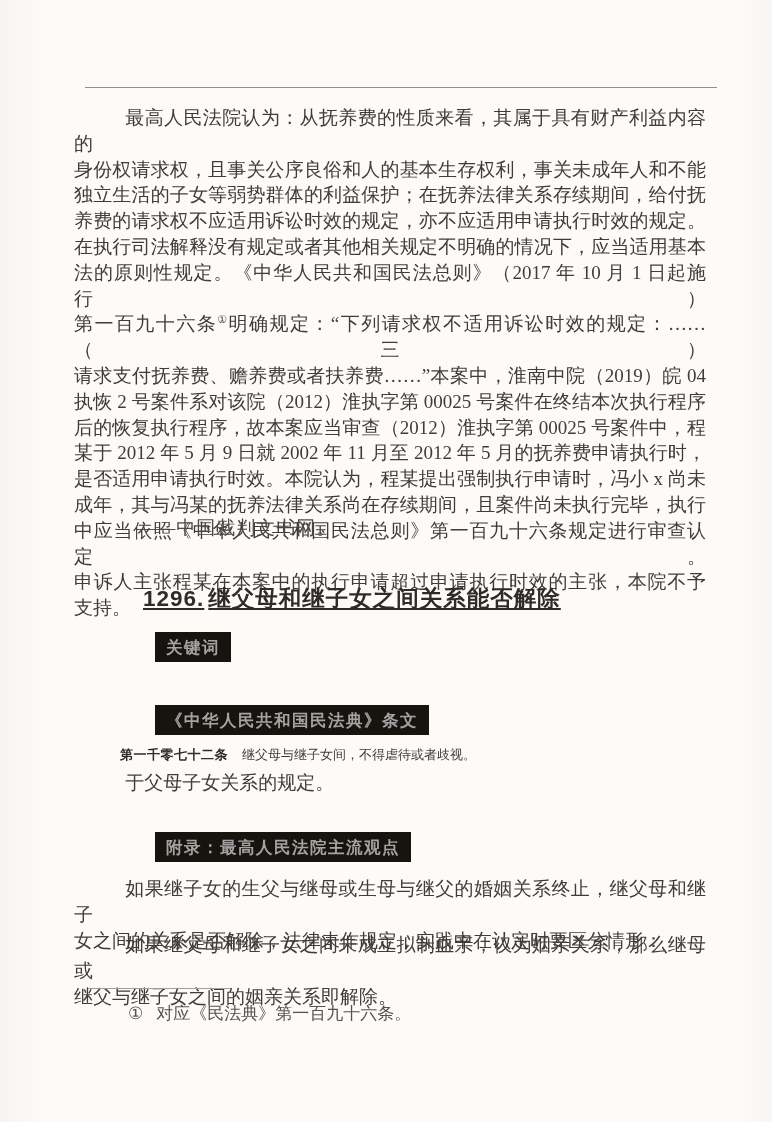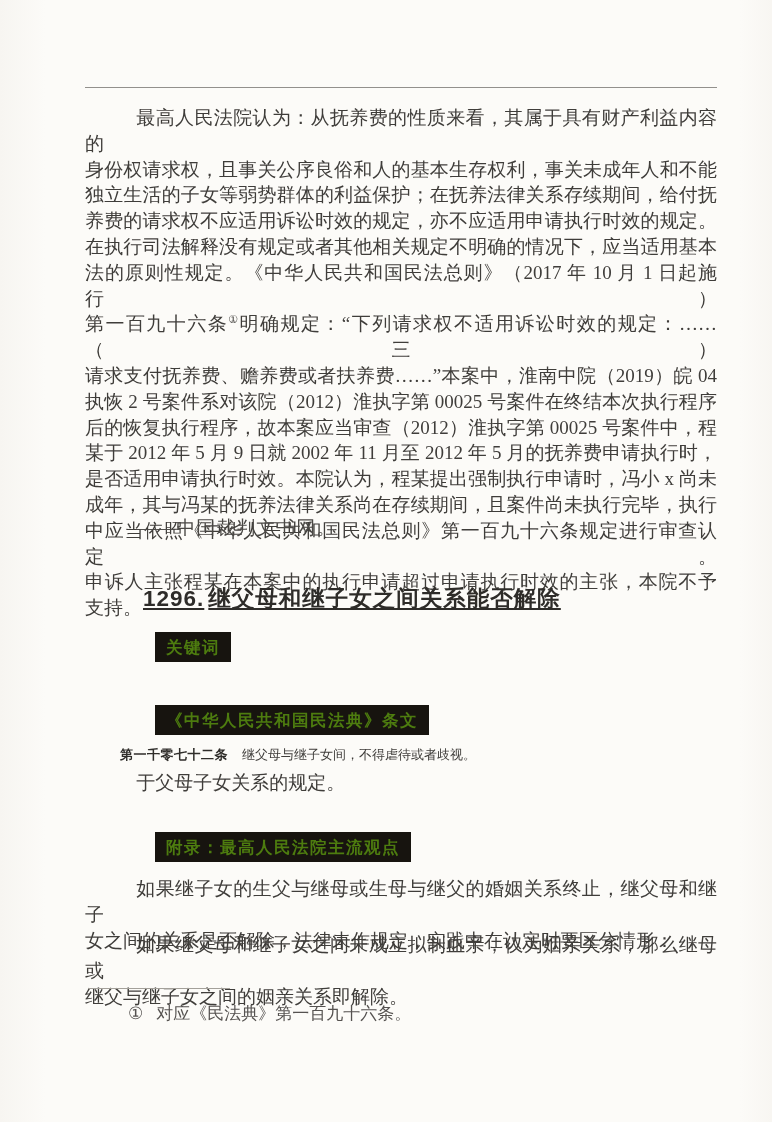--- a/index.html
+++ b/index.html
@@ -27,21 +27,21 @@
   .running-head .chap { margin-right: 18px; }
   .head-rule {
     position: absolute;
     left: 85px; top: 87px; width: 632px; height: 1px;
     background: #92908c;
   }
 
   
   .flow {
     position: absolute;
-    left: 85px; width: 632px;
+    left: 74px; width: 632px;
     font-size: 19px;
     line-height: 25.8px;
   }
   .flow .line {
     text-align: justify;
     text-align-last: justify;
     text-justify: inter-character;
   }
   .flow .line:first-child { text-indent: 2.7em; }
   .flow .line:last-child { text-align-last: auto; }
@@ -69,21 +69,21 @@
     text-decoration: underline;
   }
   .section-heading .sec-no { margin-right: 4px; }
 
   
   .label-box {
     position: absolute;
     left: 155px;
     display: inline-block;
     background: #17140f;
-    color: #4d7c0f;
+    color: #a3a3a3;
     font-family: "Liberation Sans", "DejaVu Sans", sans-serif;
     font-weight: bold;
     font-size: 16.5px;
     line-height: 1;
     padding: 7px 11px 6px 11px;
     letter-spacing: 1.5px;
     white-space: nowrap;
   }
   .box-keywords { top: 632px; }
   .box-statute  { top: 705px; }

